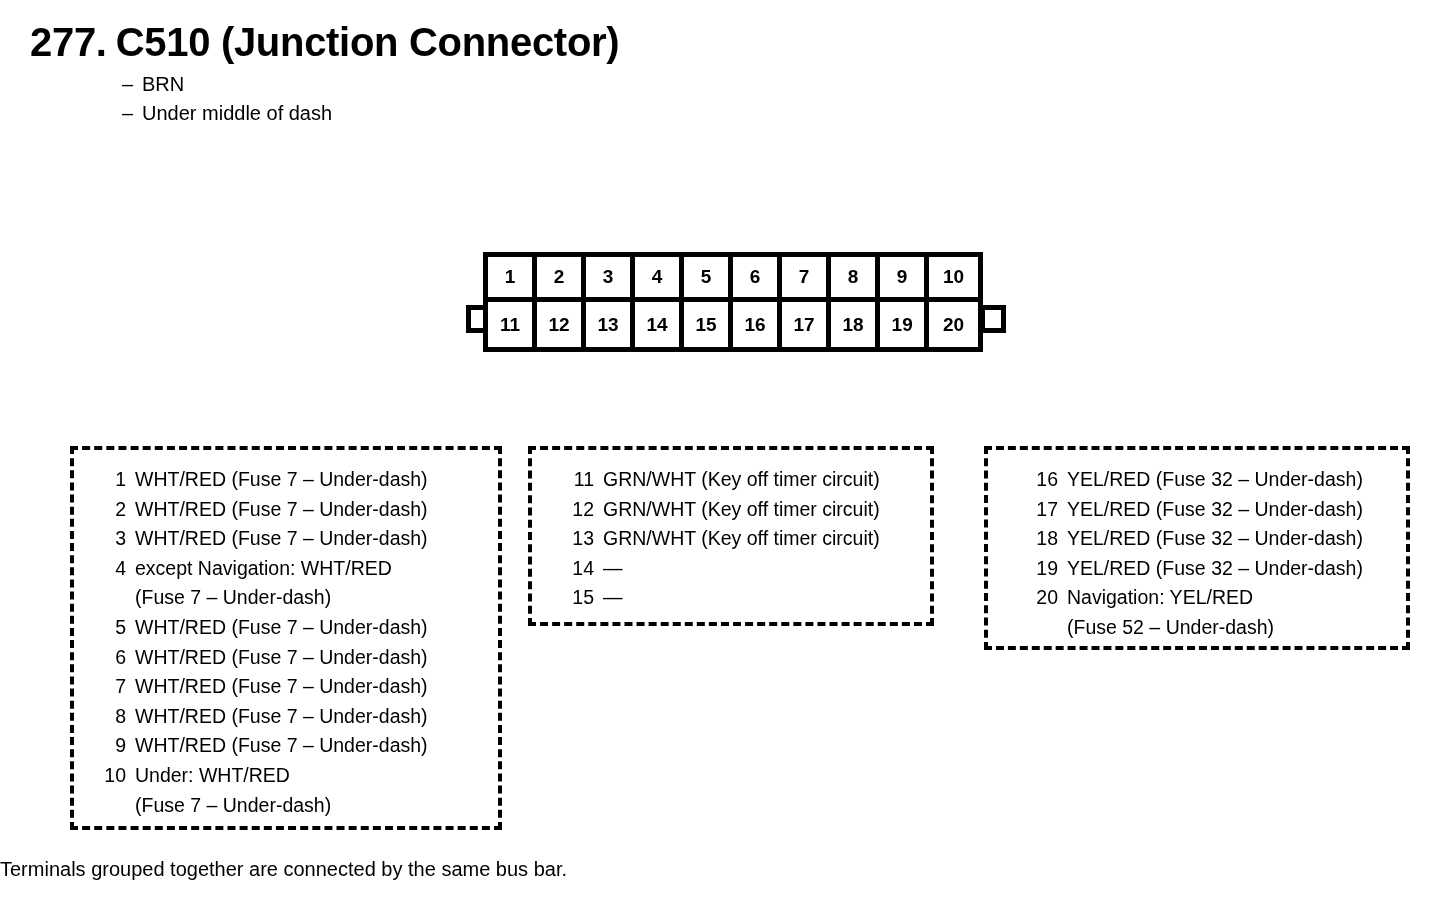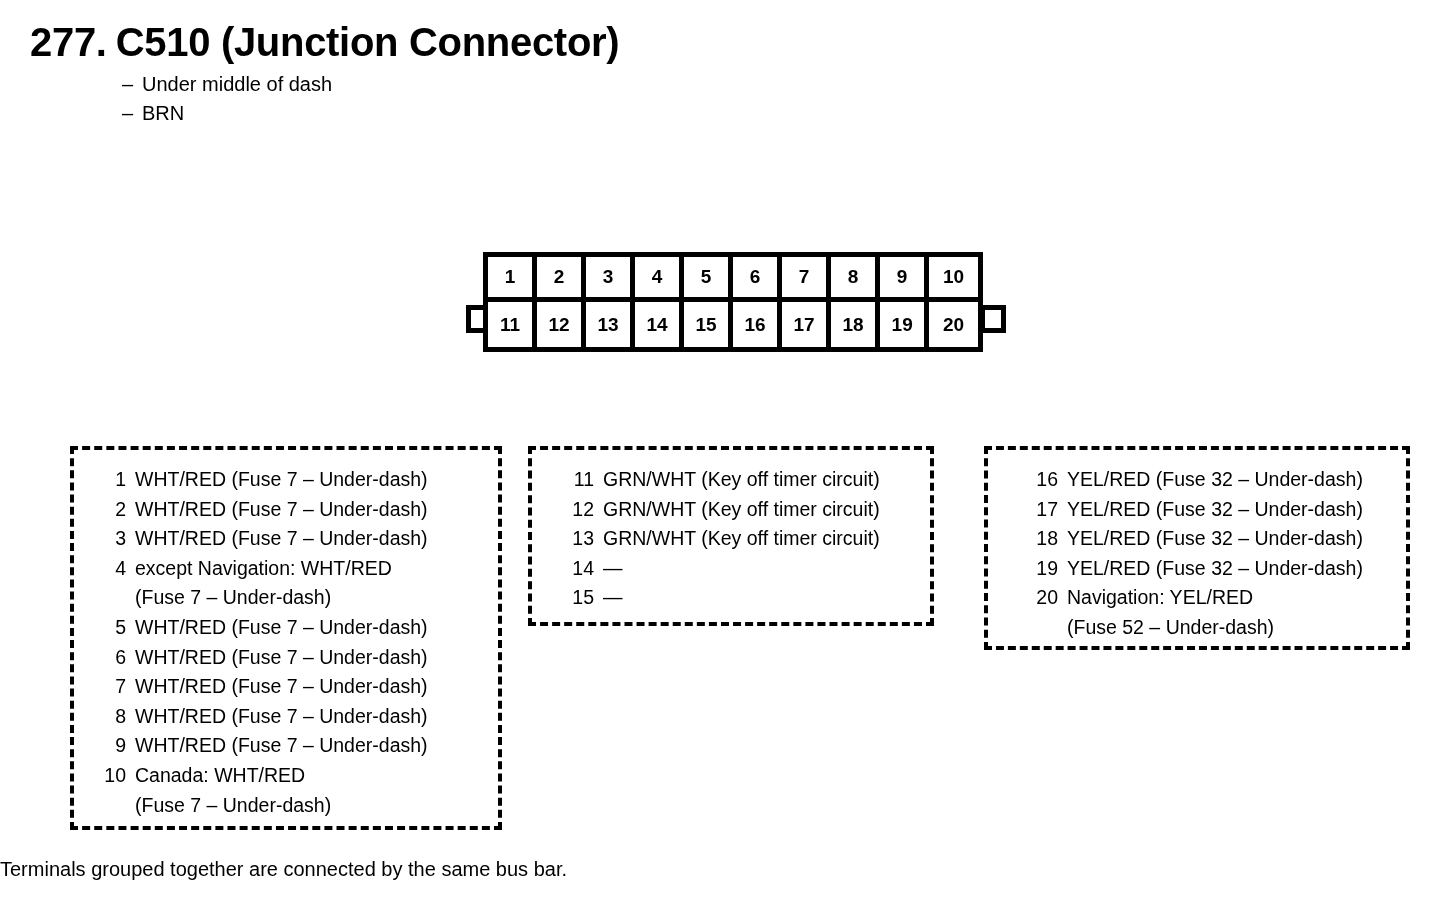--- a/index.html
+++ b/index.html
@@ -148,22 +148,22 @@
   }
 </style>
 </head>
 <body>
 
 <div id="page-title">
   <span id="title-number">277.</span><span>C510 (Junction Connector)</span>
 </div>
 
 <div id="attributes">
+    <div class="attr-row"><span class="attr-dash">–</span><span>BRN</span></div>
     <div class="attr-row"><span class="attr-dash">–</span><span>Under middle of dash</span></div>
-    <div class="attr-row"><span class="attr-dash">–</span><span>BRN</span></div>
   </div>
 
 <div id="connector">
   <div class="latch latch-left"></div>
   <div class="latch latch-right"></div>
   <div id="connector-body">
     <div class="pin-row row-top" id="connector-row-top">
         <div class="pin-cell">1</div>
         <div class="pin-cell">2</div>
         <div class="pin-cell">3</div>
@@ -224,21 +224,21 @@
       <div class="pin-entry">
         <span class="pin-no">8</span>
         <span class="pin-desc">WHT/RED (Fuse 7 – Under-dash)</span>
       </div>
       <div class="pin-entry">
         <span class="pin-no">9</span>
         <span class="pin-desc">WHT/RED (Fuse 7 – Under-dash)</span>
       </div>
       <div class="pin-entry">
         <span class="pin-no">10</span>
-        <span class="pin-desc">Canada: WHT/RED</span>
+        <span class="pin-desc">Under: WHT/RED</span>
       </div>
       <div class="pin-cont">(Fuse 7 – Under-dash)</div>
     </div>
 </div>
 <div class="group-box" id="group-box-2">
   <div class="pin-list">
       <div class="pin-entry">
         <span class="pin-no">11</span>
         <span class="pin-desc">GRN/WHT (Key off timer circuit)</span>
       </div>

